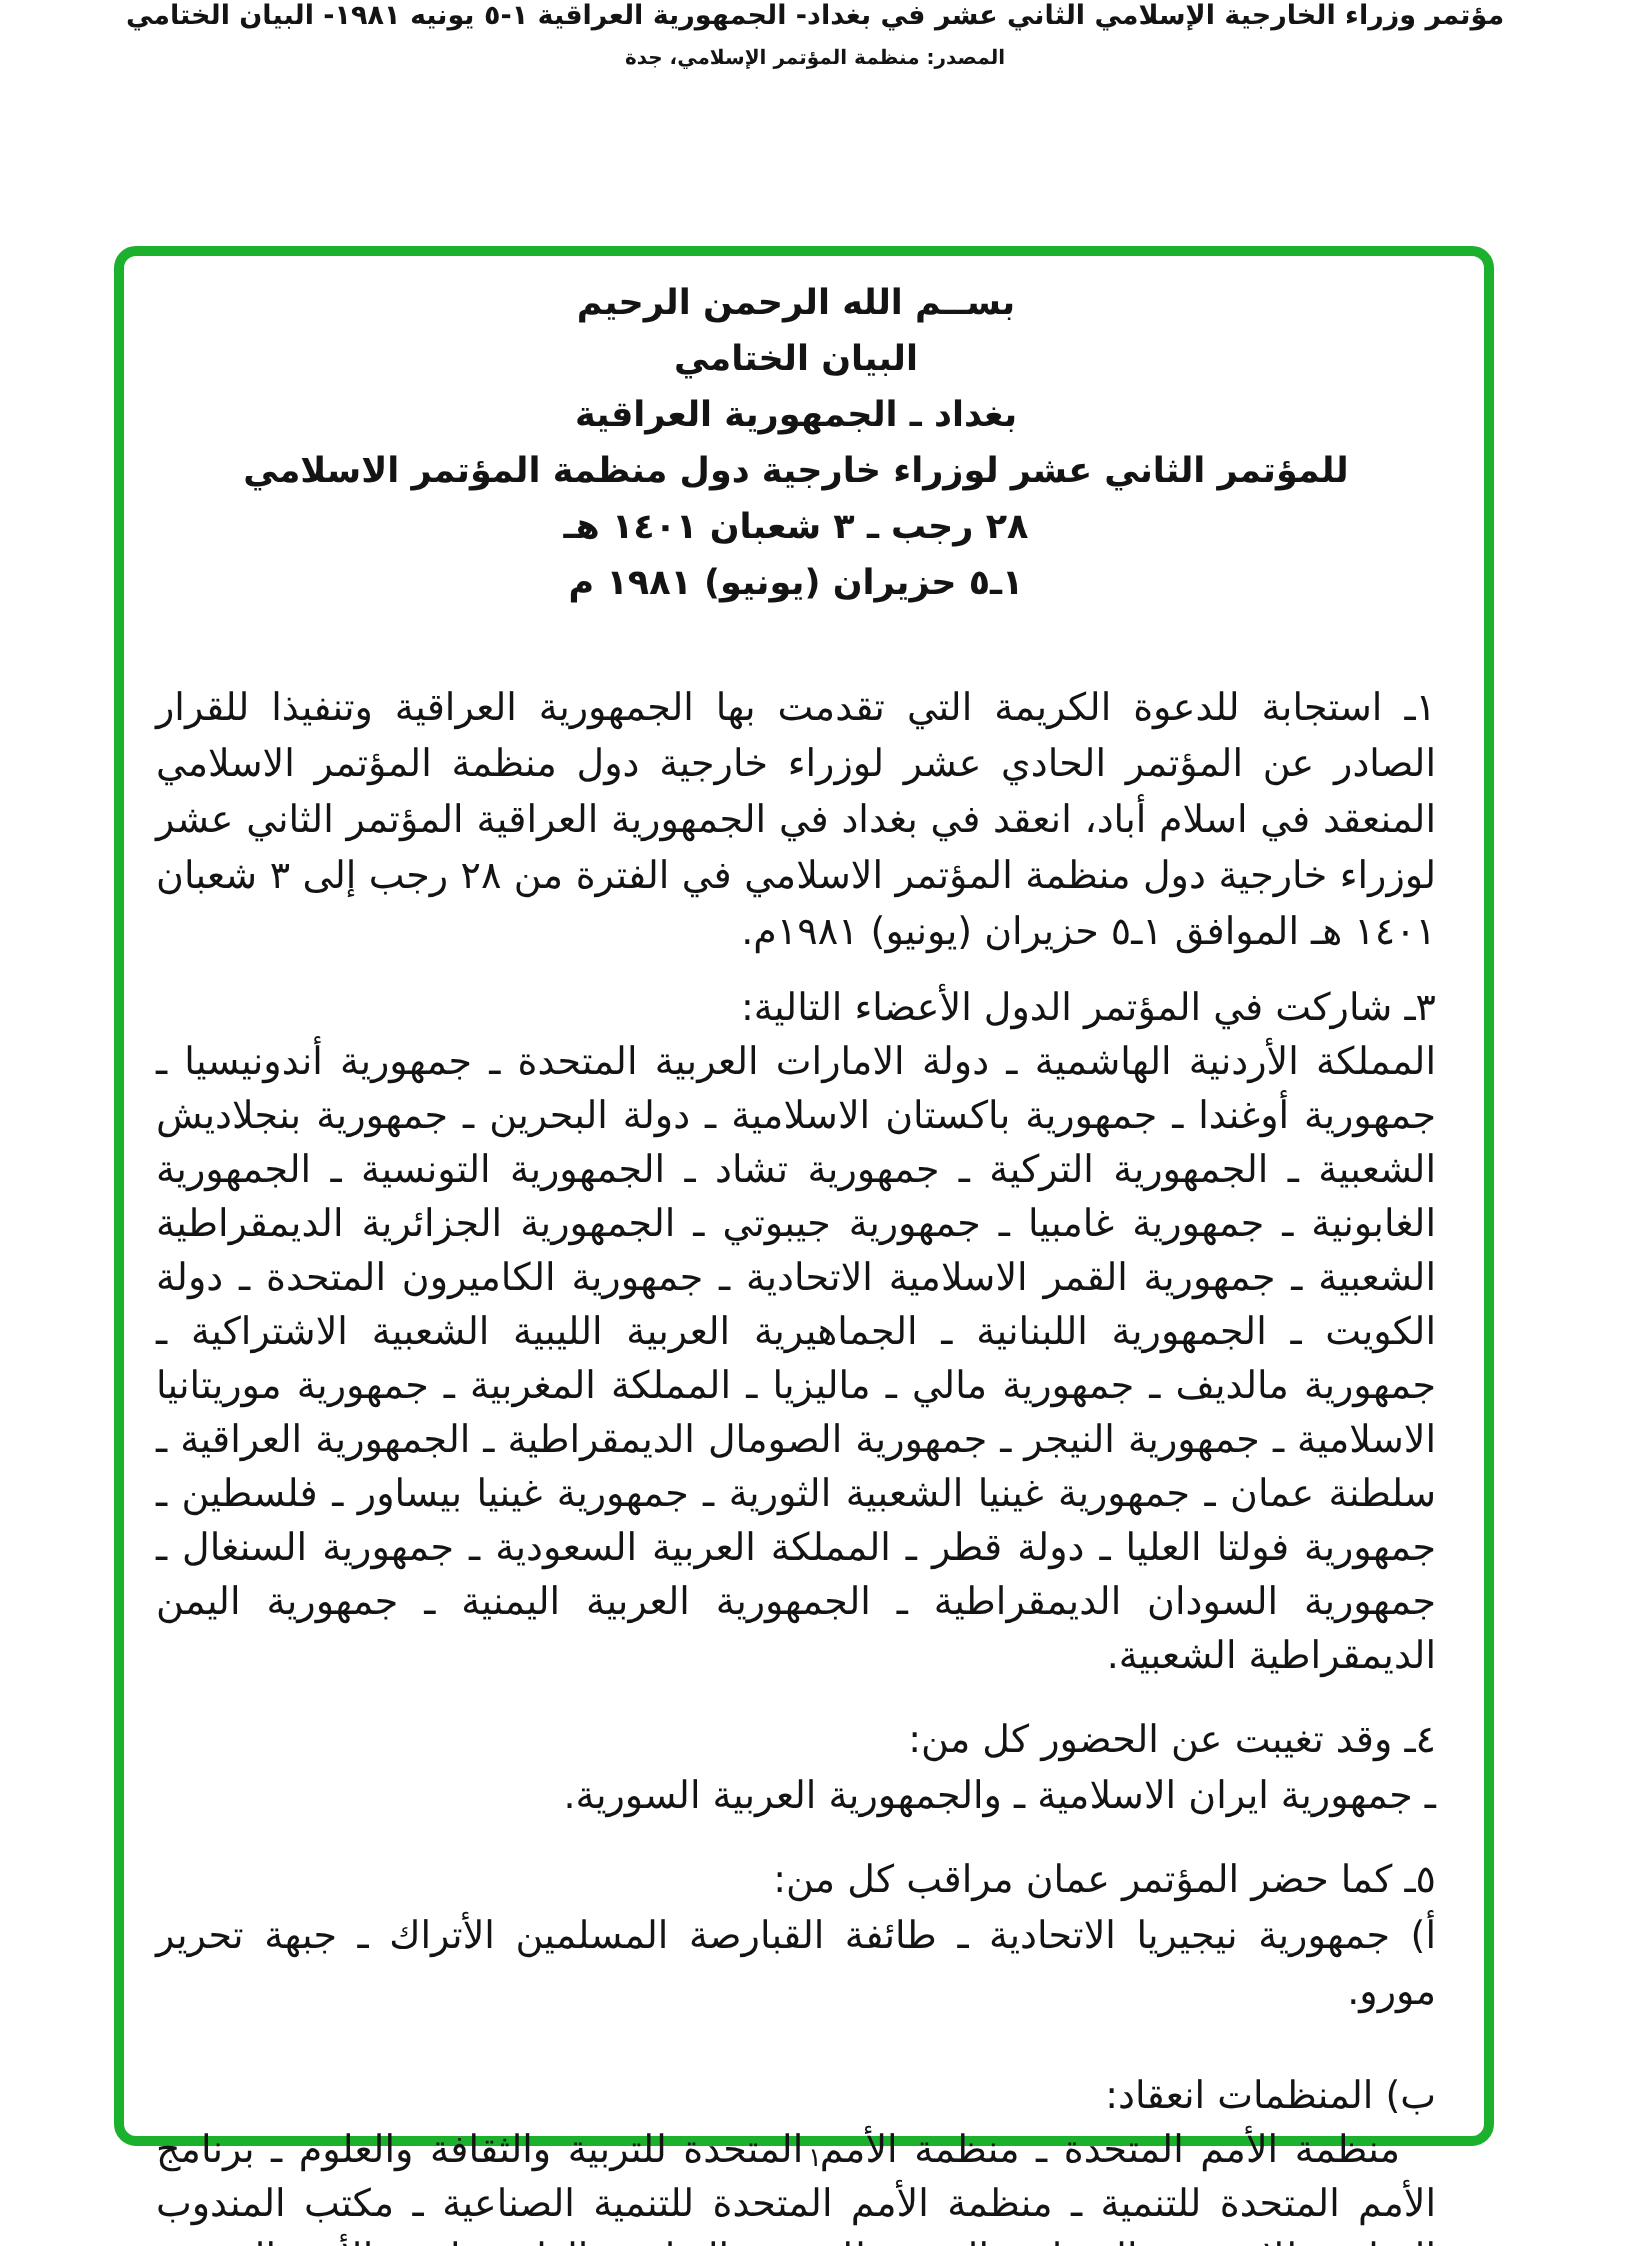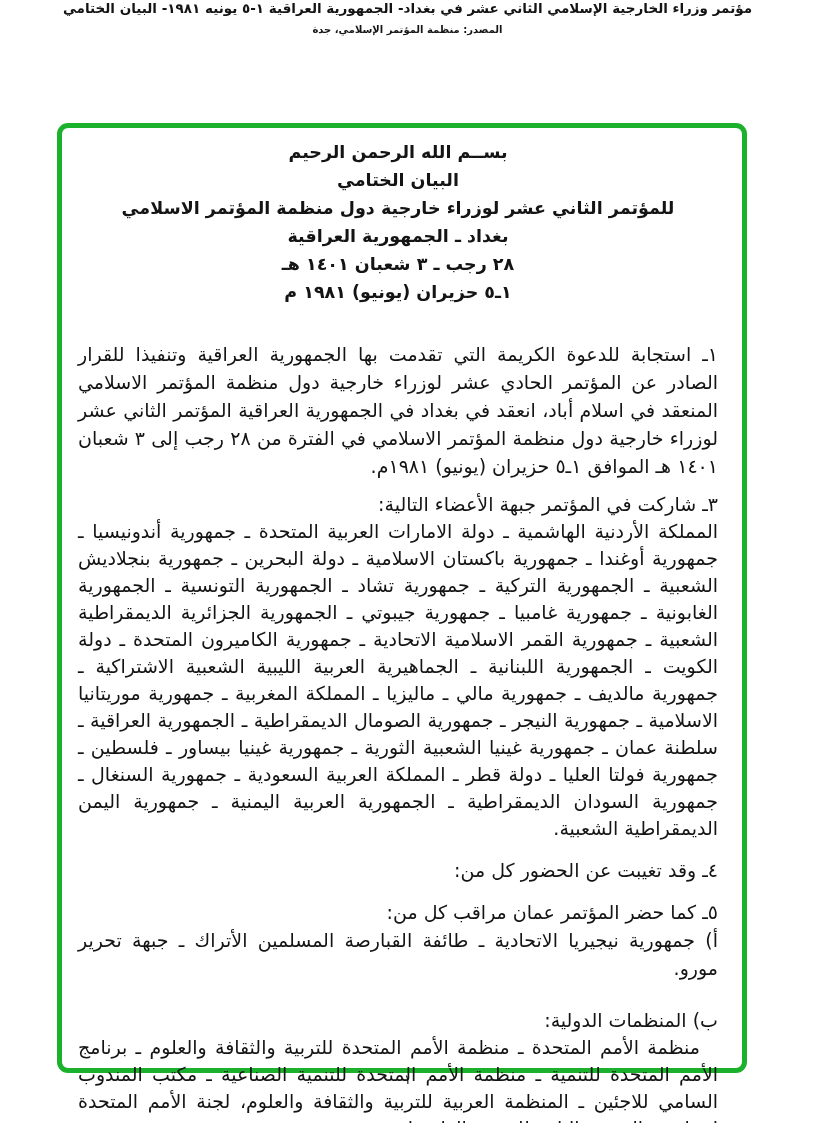--- a/index.html
+++ b/index.html
@@ -89,32 +89,33 @@
 <header class="doc-header">
   <div class="caption">مؤتمر وزراء الخارجية الإسلامي الثاني عشر في بغداد- الجمهورية العراقية ١-٥ يونيه ١٩٨١- البيان الختامي</div>
   <div class="source">المصدر: منظمة المؤتمر الإسلامي، جدة</div>
 </header>
 
 <main class="frame" style="border-color: rgb(28, 177, 45);">
 
   <section class="title-block">
     <div>بســم الله الرحمن الرحيم</div>
     <div>البيان الختامي</div>
+    <div>بغداد ـ الجمهورية العراقية</div>
     <div>للمؤتمر الثاني عشر لوزراء خارجية دول منظمة المؤتمر الاسلامي</div>
-    <div>بغداد ـ الجمهورية العراقية</div>
     <div>٢٨ رجب ـ ٣ شعبان ١٤٠١ هـ</div>
     <div>١ـ٥ حزيران (يونيو) ١٩٨١ م</div>
   </section>
 
   <section class="body-text">
     <p class="para1">١ـ استجابة للدعوة الكريمة التي تقدمت بها الجمهورية العراقية وتنفيذا للقرار الصادر عن المؤتمر الحادي عشر لوزراء خارجية دول منظمة المؤتمر الاسلامي المنعقد في اسلام أباد، انعقد في بغداد في الجمهورية العراقية المؤتمر الثاني عشر لوزراء خارجية دول منظمة المؤتمر الاسلامي في الفترة من ٢٨ رجب إلى ٣ شعبان ١٤٠١ هـ الموافق ١ـ٥ حزيران (يونيو) ١٩٨١م.</p>
-    <p class="para3-head">٣ـ شاركت في المؤتمر جبهة الأعضاء التالية:</p>
+    <p class="para3-head">٣ـ شاركت في المؤتمر الدول الأعضاء التالية:</p>
     <p class="members">المملكة الأردنية الهاشمية ـ دولة الامارات العربية المتحدة ـ جمهورية أندونيسيا ـ جمهورية أوغندا ـ جمهورية باكستان الاسلامية ـ دولة البحرين ـ جمهورية بنجلاديش الشعبية ـ الجمهورية التركية ـ جمهورية تشاد ـ الجمهورية التونسية ـ الجمهورية الغابونية ـ جمهورية غامبيا ـ جمهورية جيبوتي ـ الجمهورية الجزائرية الديمقراطية الشعبية ـ جمهورية القمر الاسلامية الاتحادية ـ جمهورية الكاميرون المتحدة ـ دولة الكويت ـ الجمهورية اللبنانية ـ الجماهيرية العربية الليبية الشعبية الاشتراكية ـ جمهورية مالديف ـ جمهورية مالي ـ ماليزيا ـ المملكة المغربية ـ جمهورية موريتانيا الاسلامية ـ جمهورية النيجر ـ جمهورية الصومال الديمقراطية ـ الجمهورية العراقية ـ سلطنة عمان ـ جمهورية غينيا الشعبية الثورية ـ جمهورية غينيا بيساور ـ فلسطين ـ جمهورية فولتا العليا ـ دولة قطر ـ المملكة العربية السعودية ـ جمهورية السنغال ـ جمهورية السودان الديمقراطية ـ الجمهورية العربية اليمنية ـ جمهورية اليمن الديمقراطية الشعبية.</p>
     <p class="para4-head">٤ـ وقد تغيبت عن الحضور كل من:</p>
+    <p class="absent">ـ جمهورية ايران الاسلامية ـ والجمهورية العربية السورية.</p>
     <p class="para5-head">٥ـ كما حضر المؤتمر عمان مراقب كل من:</p>
     <p class="observer-a">أ) جمهورية نيجيريا الاتحادية ـ طائفة القبارصة المسلمين الأتراك ـ جبهة تحرير مورو.</p>
-    <p class="orgs-head">ب) المنظمات الدولية:</p>
+    <p class="orgs-head">ب) المنظمات انعقاد:</p>
     <p class="orgs-body">منظمة الأمم المتحدة ـ منظمة الأمم المتحدة للتربية والثقافة والعلوم ـ برنامج الأمم المتحدة للتنمية ـ منظمة الأمم المتحدة للتنمية الصناعية ـ مكتب المندوب السامي للاجئين ـ المنظمة العربية للتربية والثقافة والعلوم، لجنة الأمم المتحدة لممارسة الحقوق الثابتة للشعب الفلسطيني.</p>
   </section>
 
 </main>
 
 <footer class="page-number">١</footer>
 
 </body></html>

